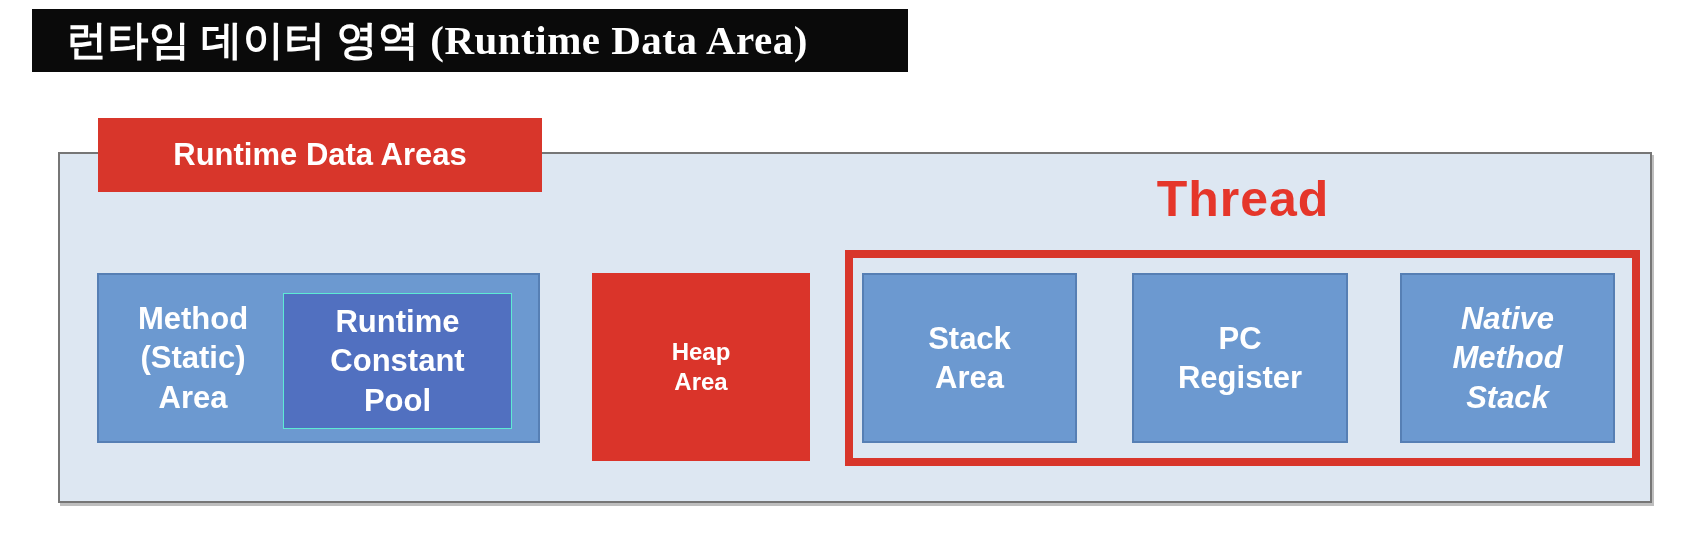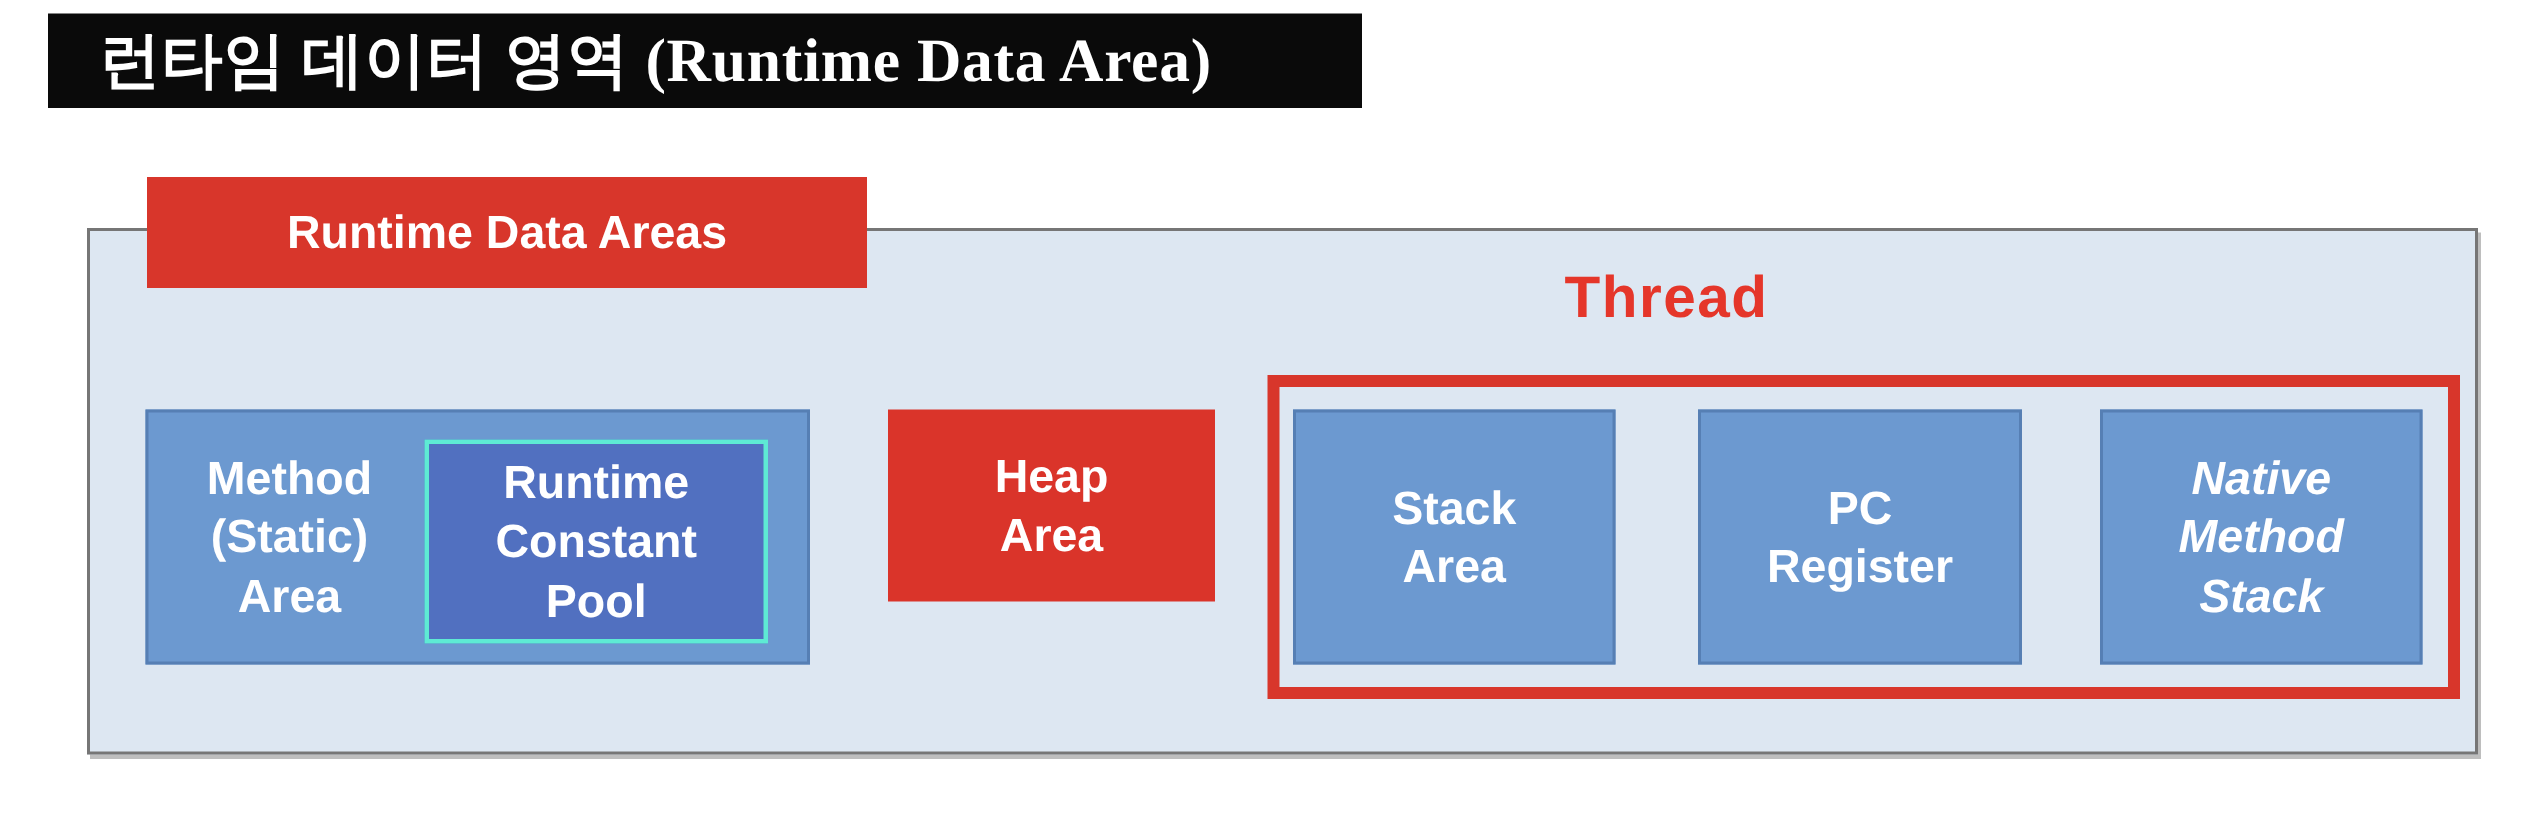--- a/index.html
+++ b/index.html
@@ -17,49 +17,49 @@
     font-weight:700;font-size:41px;letter-spacing:0.5px;white-space:nowrap;
   }
   
   .rda-container{
     position:absolute;left:58px;top:152px;width:1594px;height:351px;
     background:#dde7f2;border:2px solid #767676;box-sizing:border-box;
     box-shadow:2px 3px 0 rgba(110,110,110,0.45);
   }
   
   .rda-label{
-    position:absolute;left:98px;top:118px;width:480px;height:74px;
+    position:absolute;left:98px;top:118px;width:444px;height:74px;
     background:#d8362b;color:#ffffff;display:flex;align-items:center;justify-content:center;
     font-weight:700;font-size:31px;z-index:4;
   }
   
   .node{
     position:absolute;background:#6c99d0;border:2px solid #567fb4;box-sizing:border-box;
     color:#ffffff;font-weight:700;font-size:31px;line-height:1.26;text-align:center;
     display:flex;align-items:center;justify-content:center;white-space:pre-line;z-index:3;
   }
   .method-box{left:97px;top:273px;width:443px;height:170px;justify-content:flex-start;}
   .method-text{
     width:188px;height:100%;display:flex;align-items:center;justify-content:center;
     text-align:center;white-space:pre-line;
   }
   .constant-pool{
     position:absolute;left:184px;top:18px;width:229px;height:136px;
-    background:#5170c0;border:3px solid #5eead4;box-sizing:border-box;
+    background:#5170c0;border:1px solid #5eead4;box-sizing:border-box;
     display:flex;align-items:center;justify-content:center;text-align:center;white-space:pre-line;
   }
   .heap-box{
-    position:absolute;left:592px;top:273px;width:218px;height:128px;
-    background:#da342a;border:none;color:#ffffff;font-weight:700;font-size:31px;line-height:1.26;
+    position:absolute;left:592px;top:273px;width:218px;height:188px;
+    background:#da342a;border:none;color:#ffffff;font-weight:700;font-size:24px;line-height:1.26;
     display:flex;align-items:center;justify-content:center;text-align:center;white-space:pre-line;z-index:3;
   }
   
   .thread-label{
     position:absolute;left:1043px;top:170px;width:400px;height:58px;
-    color:#e5362a;font-weight:700;font-size:39px;text-align:left;line-height:58px;
+    color:#e5362a;font-weight:700;font-size:50px;text-align:center;line-height:58px;
     letter-spacing:1px;z-index:3;
   }
   .thread-outline{
     position:absolute;left:845px;top:250px;width:795px;height:216px;
     border:8px solid #d8362b;box-sizing:border-box;background:transparent;z-index:2;
   }
   .stack-box{left:862px;top:273px;width:215px;height:170px;}
   .pc-box{left:1132px;top:273px;width:216px;height:170px;}
   .native-box{left:1400px;top:273px;width:215px;height:170px;font-style:italic;}
 </style>

